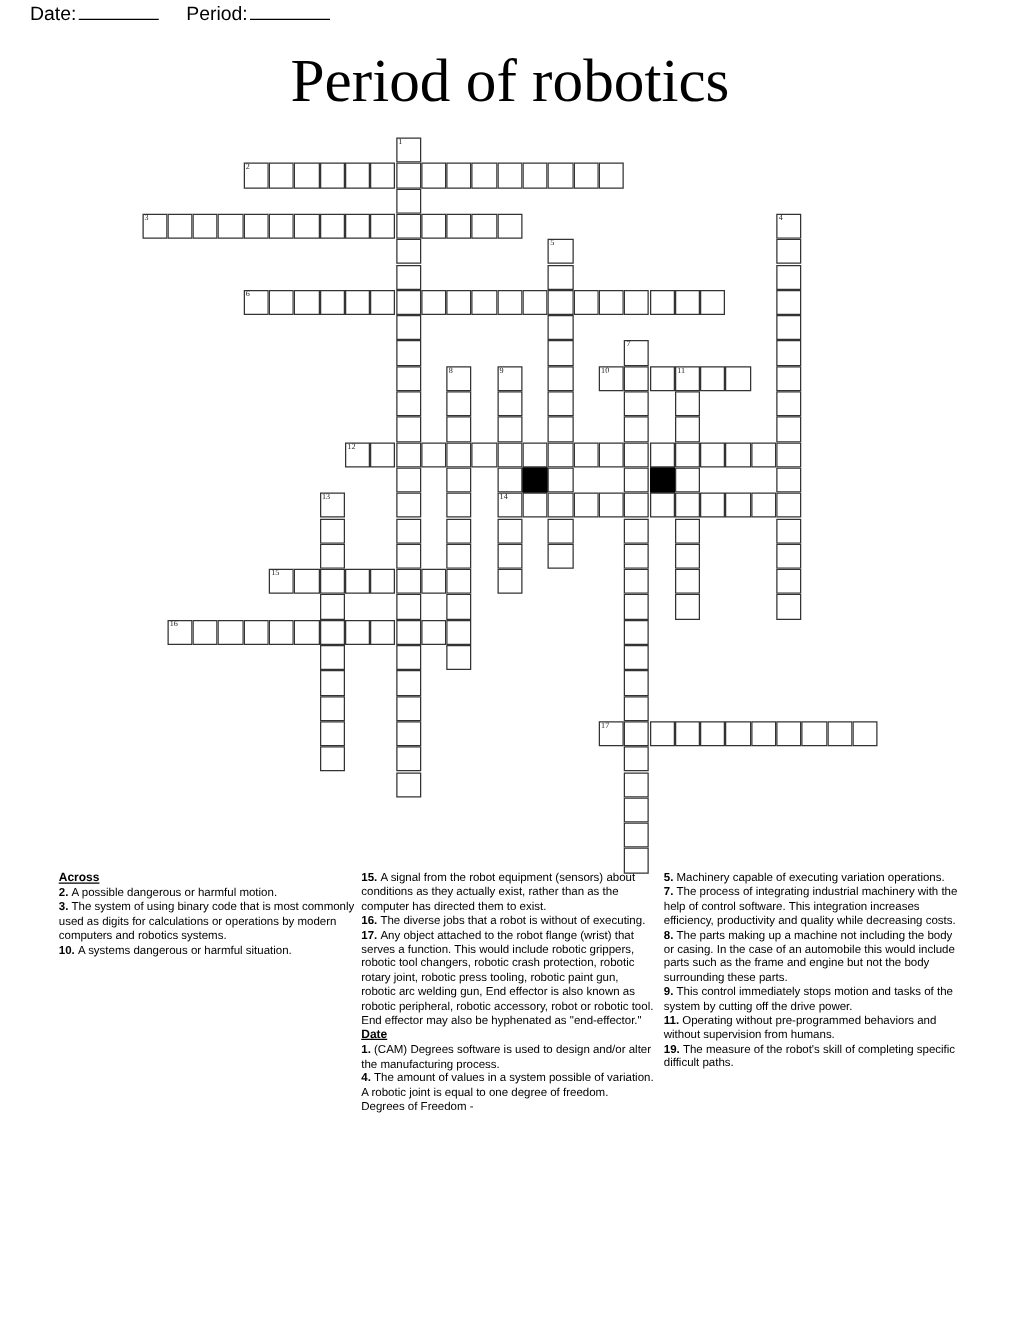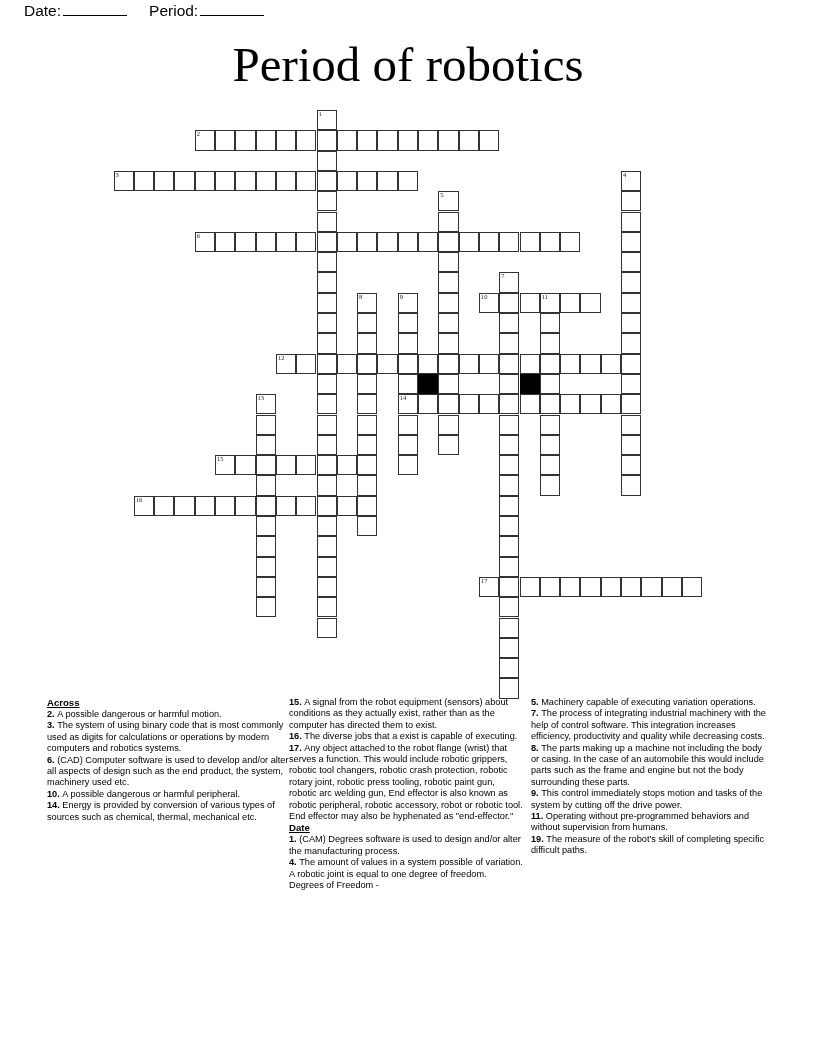--- a/index.html
+++ b/index.html
@@ -391,27 +391,25 @@
     <div class="cell" style="left: 681.9px; top: 576.9px;"></div>
     <div class="cell block" style="left: 418px; top: 373.9px;"></div>
     <div class="cell block" style="left: 519.5px; top: 373.9px;"></div>
   </div>
 
 <div id="clues">
   <div class="clue-col" id="clue-col-1">
       <div class="section-head">Across</div>
       <div class="clue"><span class="cn">2. </span><span>A possible dangerous or harmful motion.</span></div>
       <div class="clue"><span class="cn">3. </span><span>The system of using binary code that is most commonly used as digits for calculations or operations by modern computers and robotics systems.</span></div>
-      <div class="clue"><span class="cn">6. </span><span>(CAD) Computer software is used to develop and/or alter all aspects of design such as the end product, the system, machinery used etc.</span></div>
-      <div class="clue"><span class="cn">10. </span><span>A possible dangerous or harmful peripheral.</span></div>
-      <div class="clue"><span class="cn">14. </span><span>Energy is provided by conversion of various types of sources such as chemical, thermal, mechanical etc.</span></div>
+      <div class="clue"><span class="cn">10. </span><span>A systems dangerous or harmful situation.</span></div>
     </div>
   <div class="clue-col" id="clue-col-2">
       <div class="clue"><span class="cn">15. </span><span>A signal from the robot equipment (sensors) about conditions as they actually exist, rather than as the computer has directed them to exist.</span></div>
-      <div class="clue"><span class="cn">16. </span><span>The diverse jobs that a exist is capable of executing.</span></div>
+      <div class="clue"><span class="cn">16. </span><span>The diverse jobs that a robot is without of executing.</span></div>
       <div class="clue"><span class="cn">17. </span><span>Any object attached to the robot flange (wrist) that serves a function. This would include robotic grippers, robotic tool changers, robotic crash protection, robotic rotary joint, robotic press tooling, robotic paint gun, robotic arc welding gun, End effector is also known as robotic peripheral, robotic accessory, robot or robotic tool. End effector may also be hyphenated as "end-effector."</span></div>
       <div class="section-head">Date</div>
       <div class="clue"><span class="cn">1. </span><span>(CAM) Degrees software is used to design and/or alter the manufacturing process.</span></div>
       <div class="clue"><span class="cn">4. </span><span>The amount of values in a system possible of variation. A robotic joint is equal to one degree of freedom. Degrees of Freedom -</span></div>
     </div>
   <div class="clue-col" id="clue-col-3">
       <div class="clue"><span class="cn">5. </span><span>Machinery capable of executing variation operations.</span></div>
       <div class="clue"><span class="cn">7. </span><span>The process of integrating industrial machinery with the help of control software. This integration increases efficiency, productivity and quality while decreasing costs.</span></div>
       <div class="clue"><span class="cn">8. </span><span>The parts making up a machine not including the body or casing. In the case of an automobile this would include parts such as the frame and engine but not the body surrounding these parts.</span></div>
       <div class="clue"><span class="cn">9. </span><span>This control immediately stops motion and tasks of the system by cutting off the drive power.</span></div>

